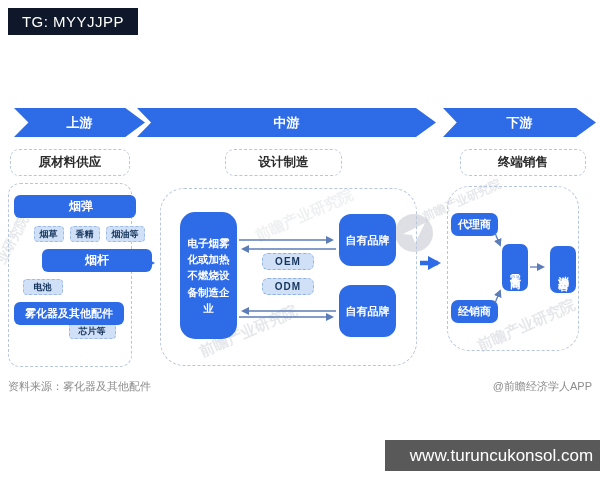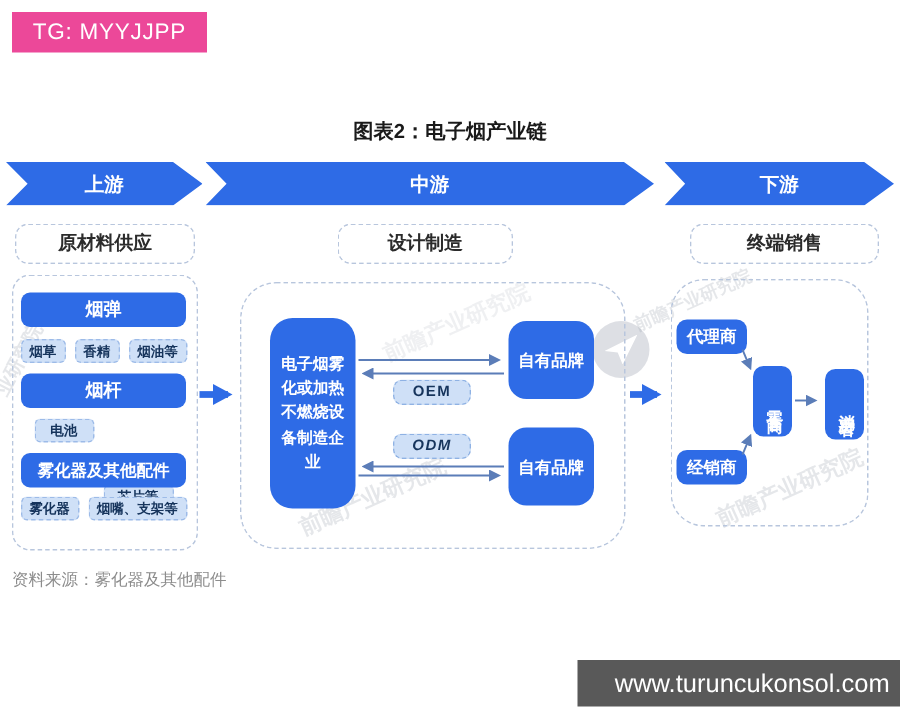--- a/index.html
+++ b/index.html
@@ -2,35 +2,35 @@
 <html><head>
 <meta charset="utf-8">
 <style>
   html,body{margin:0;padding:0;background:#ffffff;}
   .canvas{
     position:relative;width:600px;height:480px;background:#ffffff;overflow:hidden;
     font-family:"Liberation Sans","DejaVu Sans",sans-serif;
   }
   
   .tg-badge{
-    position:absolute;left:8px;top:8px;width:130px;height:27px;background:#ec4899;
+    position:absolute;left:8px;top:8px;width:130px;height:27px;background:#0f172a;
     color:#fff;font-size:15px;display:flex;align-items:center;justify-content:center;
     letter-spacing:.5px;
   }
   
   .title{
     position:absolute;left:0;top:79px;width:600px;text-align:center;
     font-size:13.5px;font-weight:bold;color:#1a1a1a;
   }
   
   .banner{
     position:absolute;top:108px;height:29px;background:#2e6be6;color:#fff;
     display:flex;align-items:center;justify-content:center;font-size:13px;font-weight:bold;
   }
-  .banner.b1{left:4px;width:131px;clip-path:polygon(0 0,85% 0,100% 50%,85% 100%,0 100%,11% 50%);}
+  .banner.b1{left:14px;width:131px;clip-path:polygon(0 0,85% 0,100% 50%,85% 100%,0 100%,11% 50%);}
   .banner.b2{left:137px;width:299px;clip-path:polygon(0 0,93.3% 0,100% 50%,93.3% 100%,0 100%,4.7% 50%);}
   .banner.b3{left:443px;width:153px;clip-path:polygon(0 0,87% 0,100% 50%,87% 100%,0 100%,9% 50%);}
   
   .sec-label{
     position:absolute;top:149px;height:27px;border:1.5px dashed #b8c6dd;border-radius:9px;
     background:#fff;display:flex;align-items:center;justify-content:center;
     font-size:12.5px;font-weight:bold;color:#2b2b2b;box-sizing:border-box;
   }
   .sec-label.s1{left:10px;width:120px;}
   .sec-label.s2{left:225px;width:117px;}
@@ -109,21 +109,20 @@
     color:#fff;font-size:17px;display:flex;align-items:center;justify-content:center;
   }
 </style>
 </head>
 <body>
 
 <div class="canvas">
 
   <div class="tg-badge">TG: MYYJJPP</div>
 
-  <div class="title">图表2：电子烟产业链</div>
 
   <div class="banner b1">
     <span>上游</span>
   </div>
   <div class="banner b2">
     <span>中游</span>
   </div>
   <div class="banner b3">
     <span>下游</span>
   </div>
@@ -133,41 +132,37 @@
   <div class="sec-label s3">终端销售</div>
 
   <span class="wm w1">前瞻产业研究院</span>
   <span class="wm w2">前瞻产业研究院</span>
   <span class="wm w3">前瞻产业研究院</span>
   <span class="wm w4">前瞻产业研究院</span>
   <span class="wm w5">前瞻产业研究院</span>
   <div class="wm-logo"></div>
 
   <div class="dashed-box box-up"></div>
-  <div class="grp-head" style="top:195px;">烟弹</div>
-  <div class="sub-row" style="top:226px;">
+  <div class="grp-head" style="top:195px;padding-left:12px;">烟弹</div>
+  <div class="sub-row" style="top:226px;margin-left:20px;">
     <span class="sub-box">烟草</span>
     <span class="sub-box">香精</span>
     <span class="sub-box">烟油等</span>
   </div>
-  <div class="grp-head" style="top:249px;">烟杆</div>
+  <div class="grp-head" style="top:249px;margin-left:28px;">烟杆</div>
   <div class="sub-row" style="top:279px;">
     <span class="sub-box" style="padding:0 10px;">电池</span>
     <span class="sub-box" style="padding:0 9px;margin-top:44px;">芯片等</span>
   </div>
   <div class="grp-head g3" style="top:302px;">雾化器及其他配件</div>
-  <div class="sub-row" style="top:331px;">
-    <span class="sub-box">雾化器</span>
-    <span class="sub-box">烟嘴、支架等</span>
-  </div>
 
   <div class="dashed-box box-mid"></div>
   <div class="maker-box">电子烟雾化或加热不燃烧设备制造企业</div>
   <div class="oem-box" style="top:253px;">OEM</div>
-  <div class="oem-box" style="top:289px;font-style:italic;">ODM</div>
+  <div class="oem-box" style="top:278px;">ODM</div>
   <div class="brand-box" style="top:214px;">自有品牌</div>
   <div class="brand-box" style="top:285px;">自有品牌</div>
 
   <div class="dashed-box box-down"></div>
   <div class="dchip agent">代理商</div>
   <div class="dchip dist">经销商</div>
   <div class="vchip retail">零售商</div>
   <div class="vchip consumer">消费者</div>
 
   <svg class="arrows" viewBox="0 0 600 480">
@@ -187,15 +182,16 @@
     <line x1="336" y1="249" x2="243" y2="249" stroke="#5b7db8" stroke-width="1.3" marker-end="url(#mThin)"></line>
     <line x1="336" y1="311" x2="243" y2="311" stroke="#5b7db8" stroke-width="1.3" marker-end="url(#mThin)"></line>
     <line x1="239" y1="317" x2="332" y2="317" stroke="#5b7db8" stroke-width="1.3" marker-end="url(#mThin)"></line>
 
     <line x1="495" y1="233" x2="500" y2="245" stroke="#5b7db8" stroke-width="1.3" marker-end="url(#mThin)"></line>
     <line x1="495" y1="303" x2="500" y2="291" stroke="#5b7db8" stroke-width="1.3" marker-end="url(#mThin)"></line>
     <line x1="530" y1="267" x2="543" y2="267" stroke="#5b7db8" stroke-width="1.3" marker-end="url(#mThin)"></line>
   </svg>
 
   <div class="src-note">资料来源：雾化器及其他配件</div>
+  <div class="credit-note">@前瞻经济学人APP</div>
   <div class="site-bar">www.turuncukonsol.com</div>
 
 </div>
 
 </body></html>

